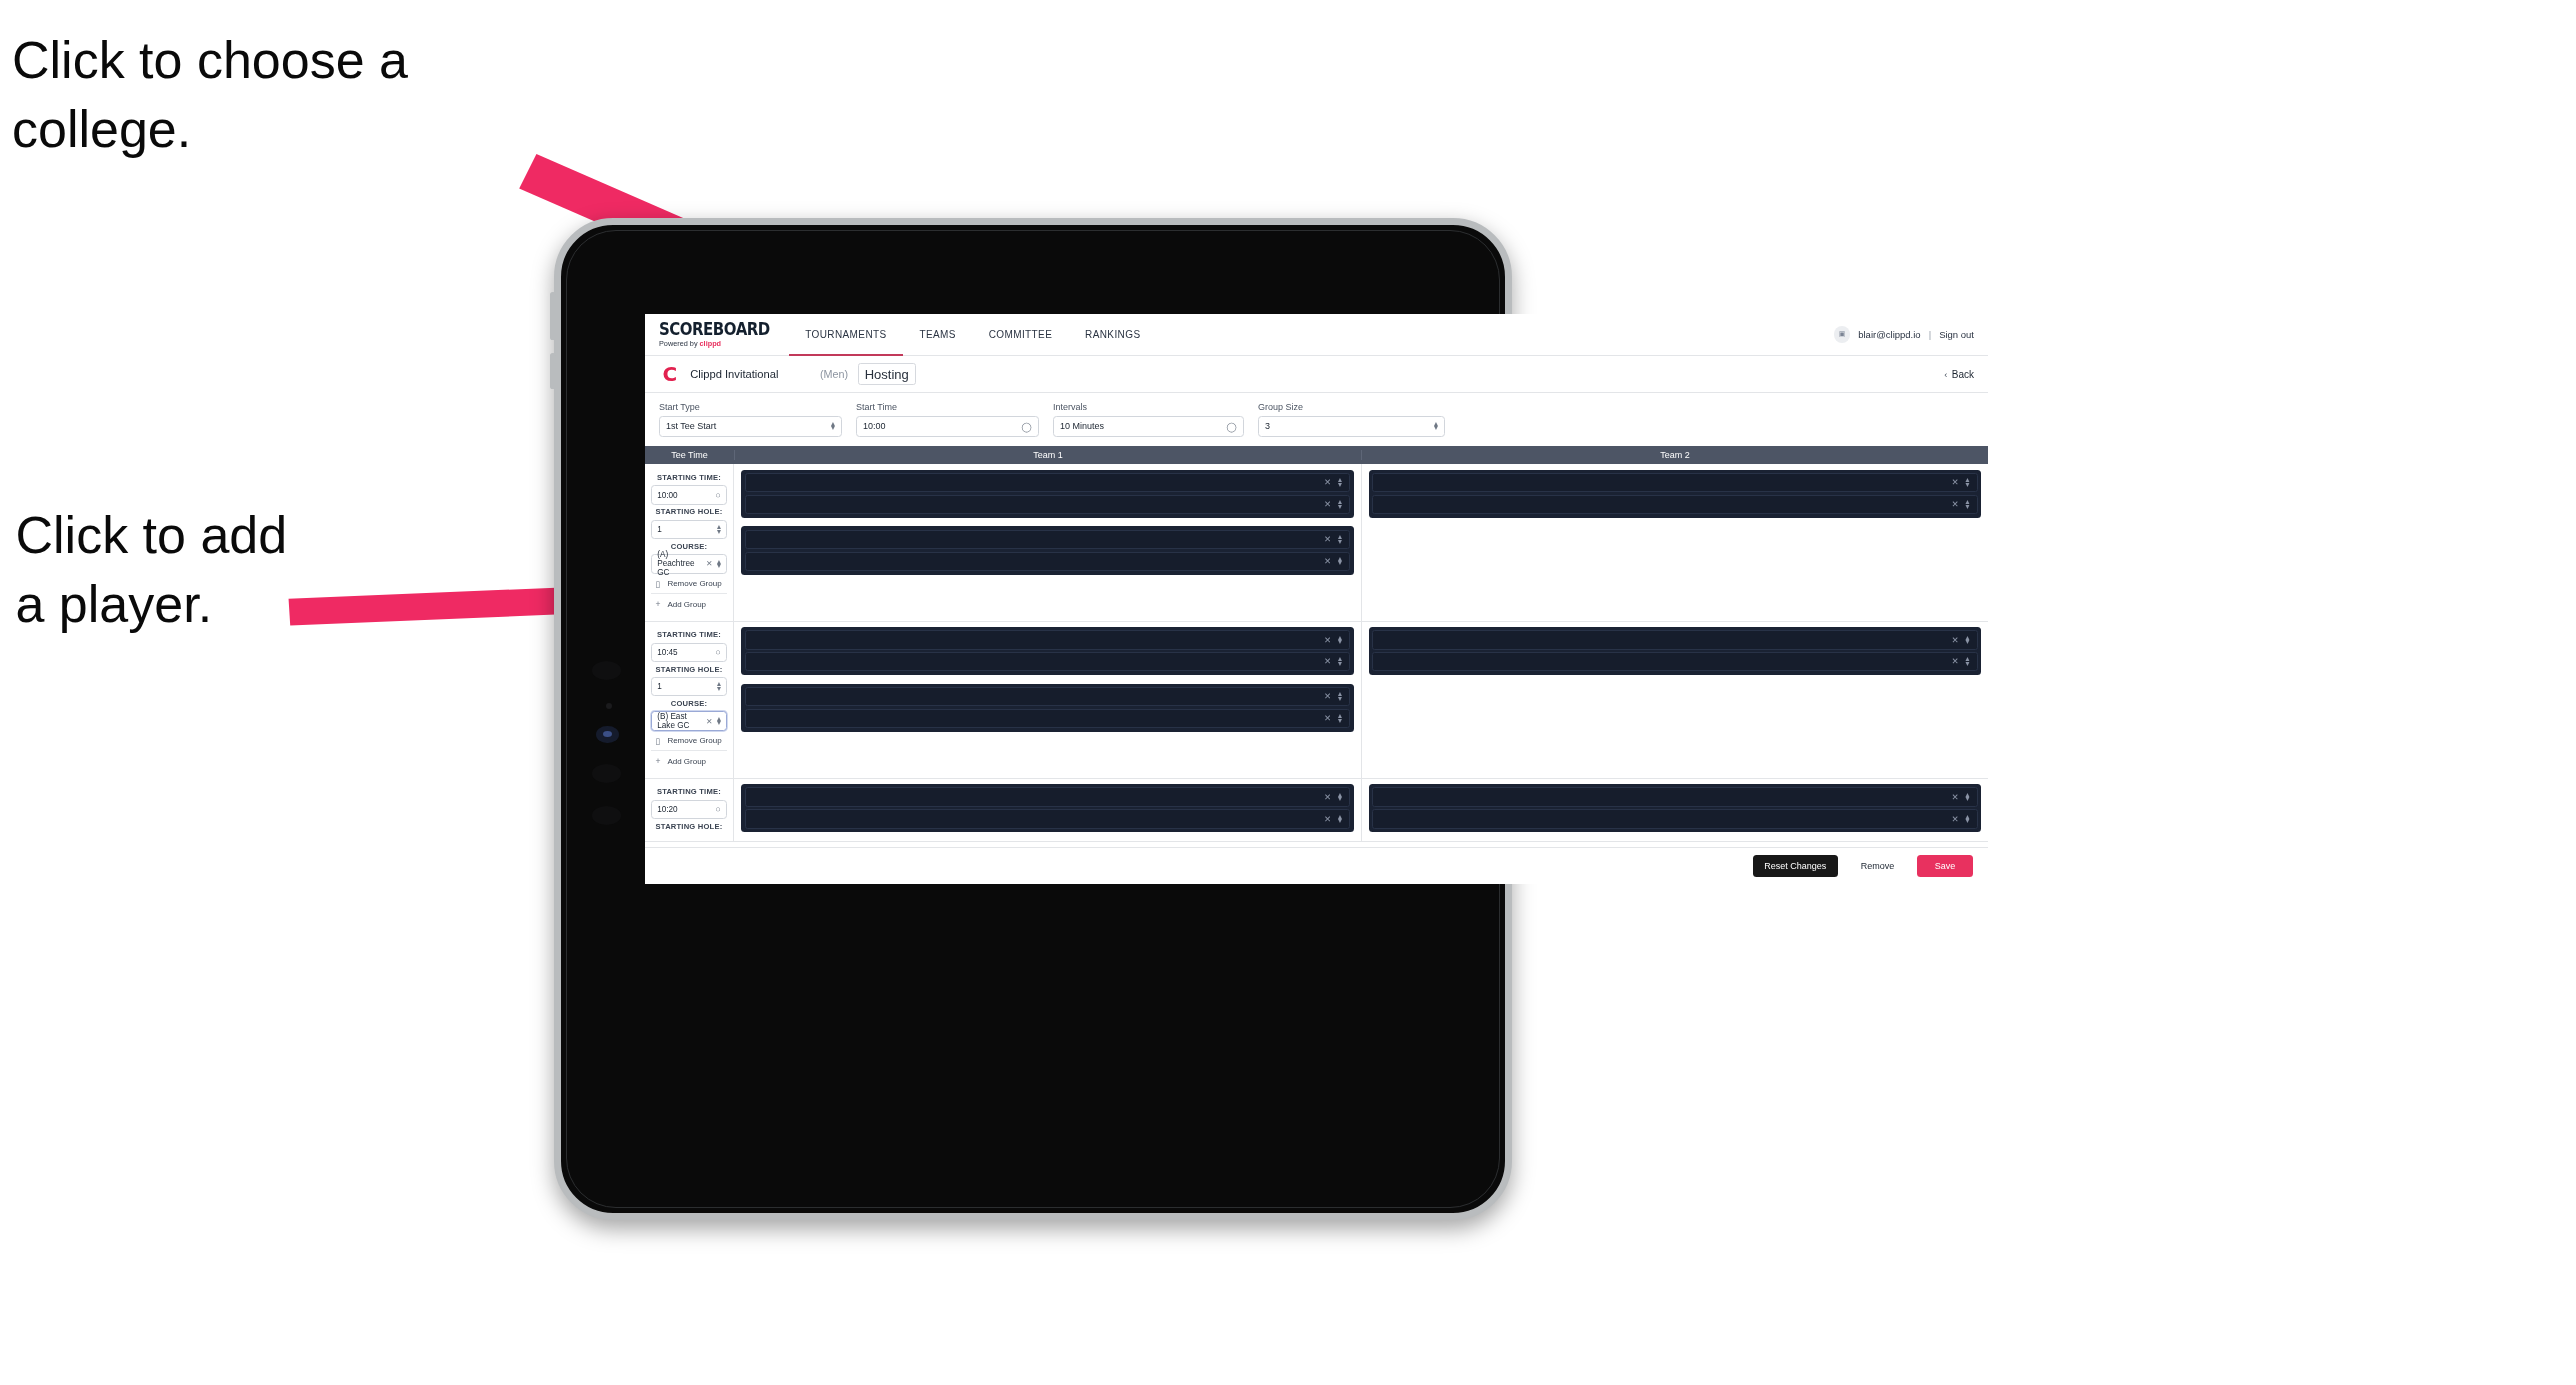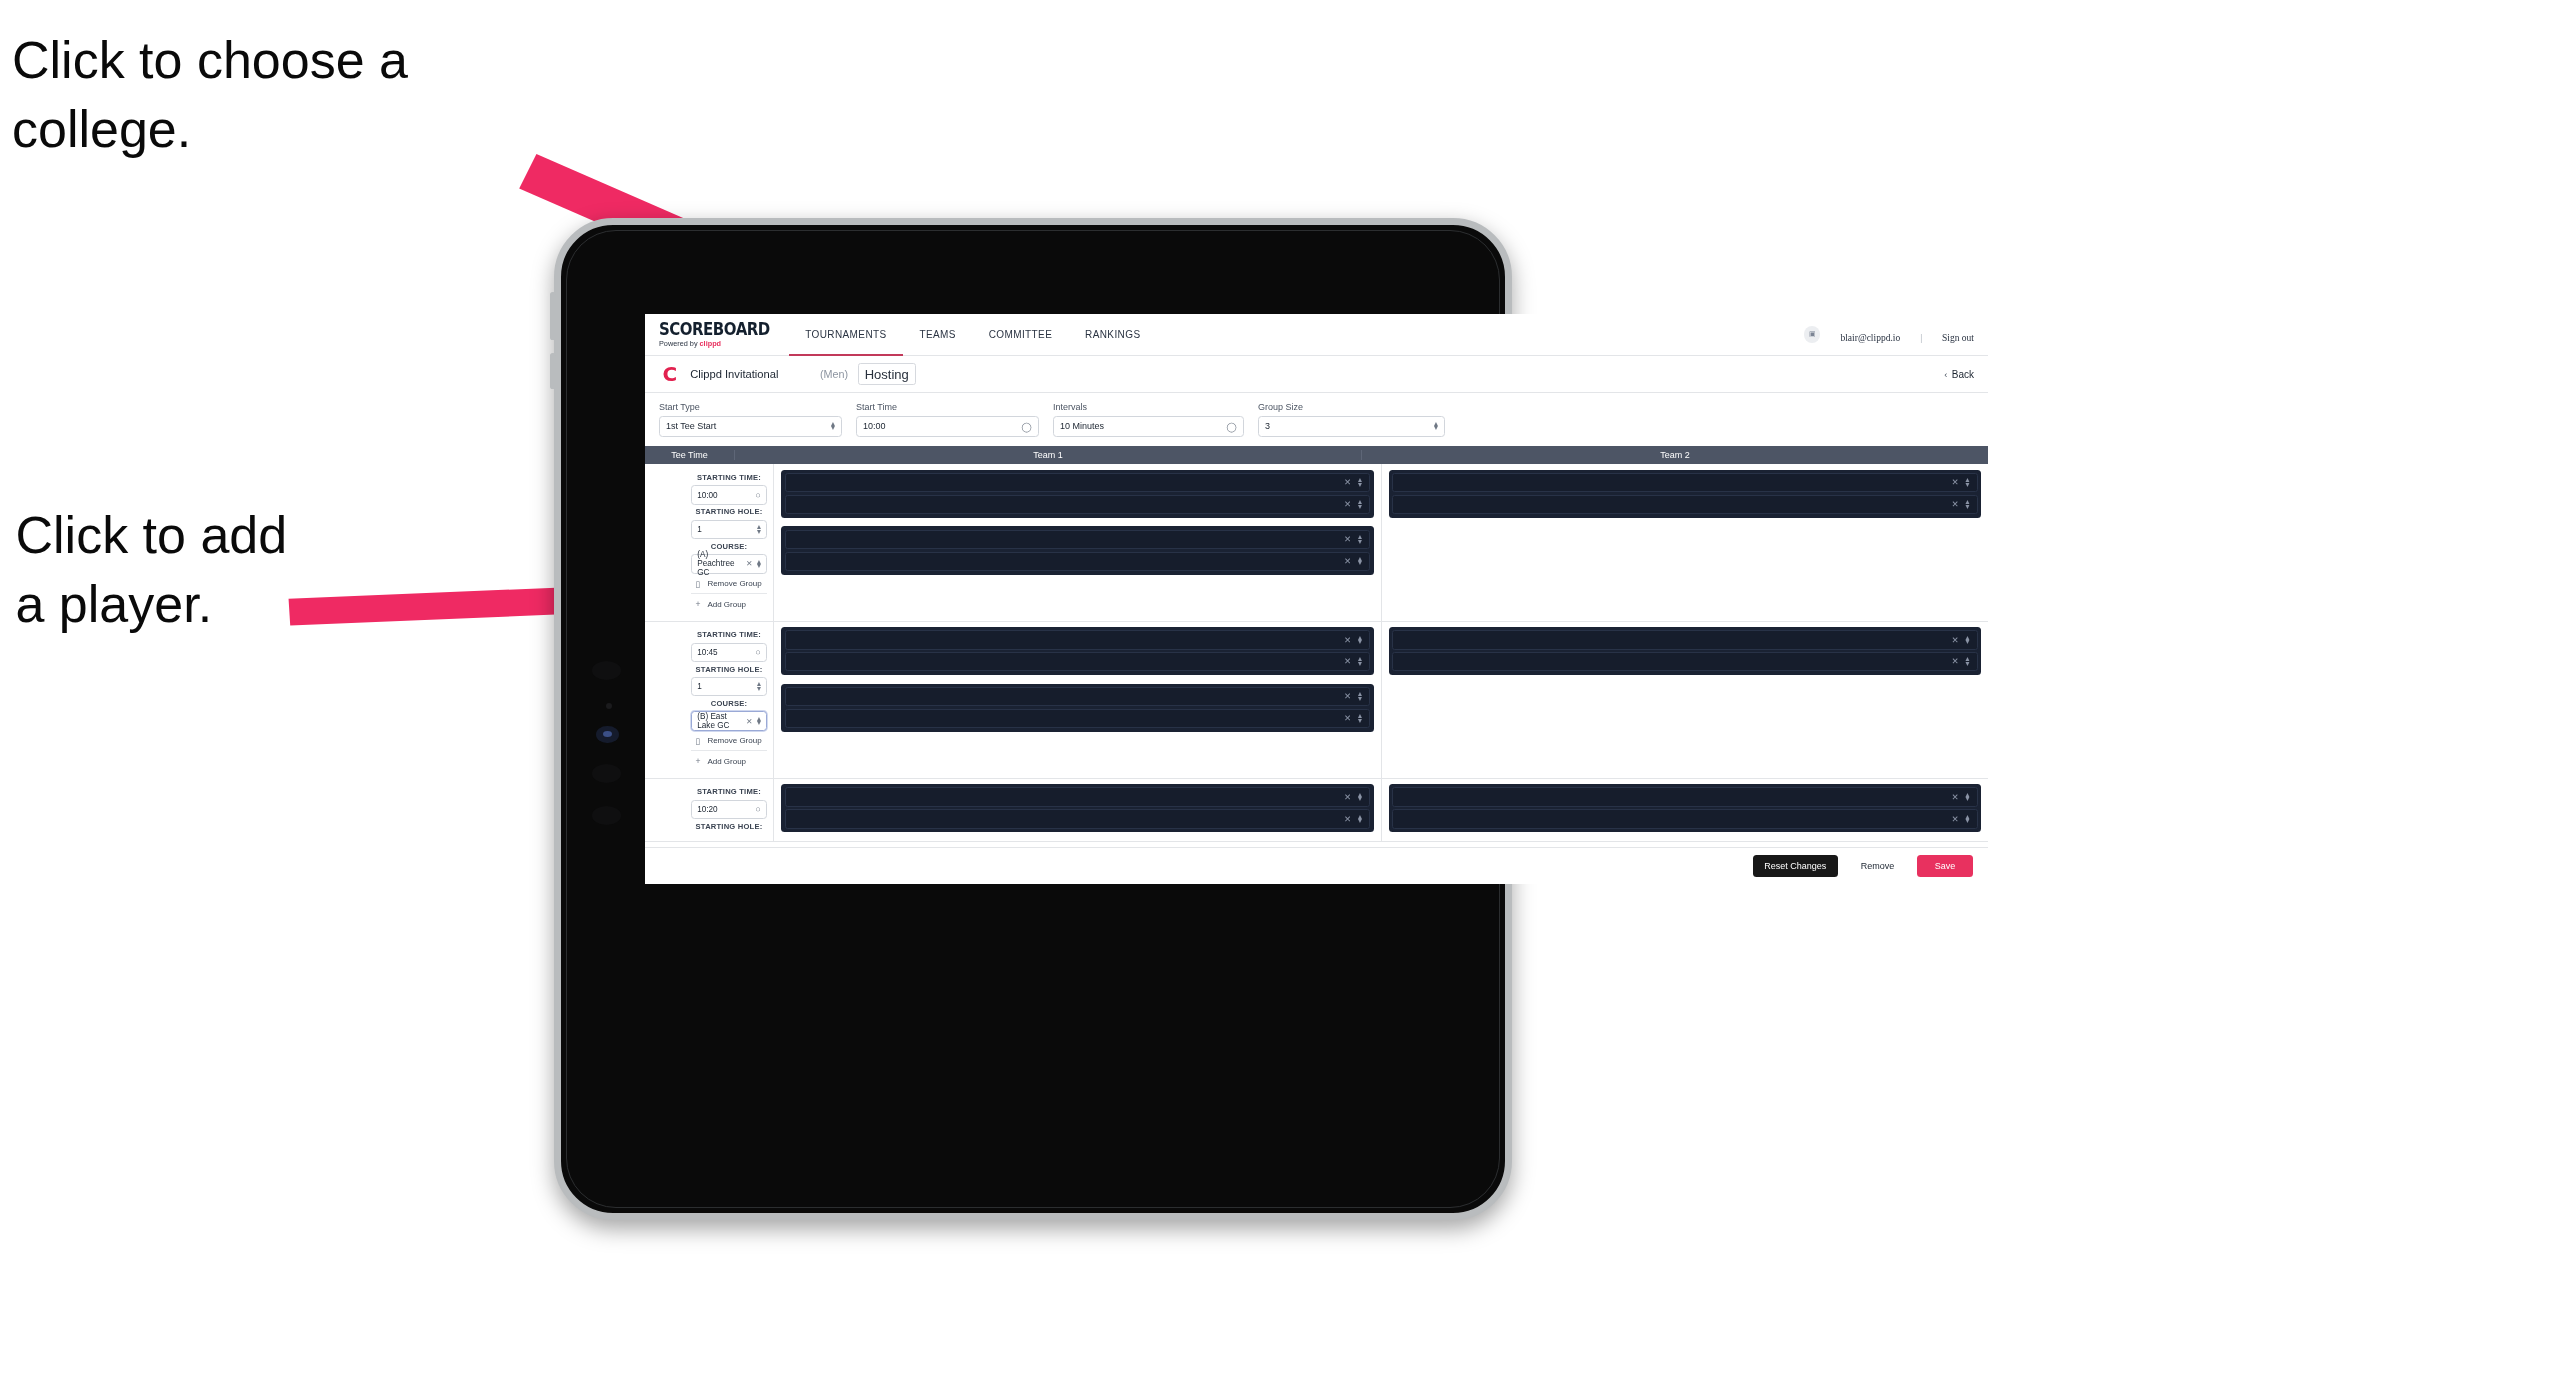--- a/index.html
+++ b/index.html
@@ -84,22 +84,22 @@
     display:flex;align-items:center;
     padding:0 16.4px; font-size:10px; letter-spacing:0.4px;
     color:#2a3342; position:relative; cursor:pointer;
     font-weight:400;
   }
   .navtab.active:after{
     content:""; position:absolute; left:0; right:0; bottom:-0.9px;
     height:1.7px; background:#c2395a;
   }
   .nav-right{
-    margin-left:auto; display:flex; align-items:flex-end; gap:20px;
-    padding-right:14px; font-size:9.5px; color:#2a3342;font-family:Liberation Serif, serif;
+    margin-left:auto; display:flex; align-items:center; gap:8px;
+    padding-right:14px; font-size:9.5px; color:#2a3342;
   }
   .avatar{
     width:16.4px;height:16.4px;border-radius:50%;background:#eceef1;
     display:flex;align-items:center;justify-content:center;
     font-size:7px;color:#7b8494;
   }
   .nav-sep{color:#9aa2ad;}
   .signout{cursor:pointer;}
 
   
@@ -143,21 +143,21 @@
   #ctl-group-size{ width:173px; }
 
   
   .tbl{ border-top:0; }
   .tbl-head{ display:flex; background:#4d5565; color:#fff; height:18px; align-items:center; }
   .th{ font-size:9px; text-align:center; }
   .th-tee{ width:89px; border-right:0.9px solid #5e6677; }
   .th-team{ flex:1; border-right:0.9px solid #5e6677;}
   .th-team:last-child{border-right:0;}
 
-  .grp-row{ display:flex; border-bottom:0.9px solid #e3e5e8;padding-left:40px; }
+  .grp-row{ display:flex; border-bottom:0.9px solid #e3e5e8; }
   .col-tee{
     width:89px; box-sizing:border-box; border-right:0.9px solid #e3e5e8;
     padding:6px 6px 7px 6px; text-align:center;
   }
   .tee-label{ font-size:7.6px; font-weight:700; letter-spacing:0.2px; color:#3a4351; margin:2.6px 0 3.5px; }
   .tee-ctl{
     height:17.3px; border:0.9px solid #d2d6dc; border-radius:3.5px; background:#fff;
     display:flex; align-items:center; padding:0 5.2px; font-size:8.2px; color:#1b2430;
   }
   .tee-ctl.focused{ border-color:#9aa9d6; box-shadow:0 0 0 0.9px #cfd7ee; }

